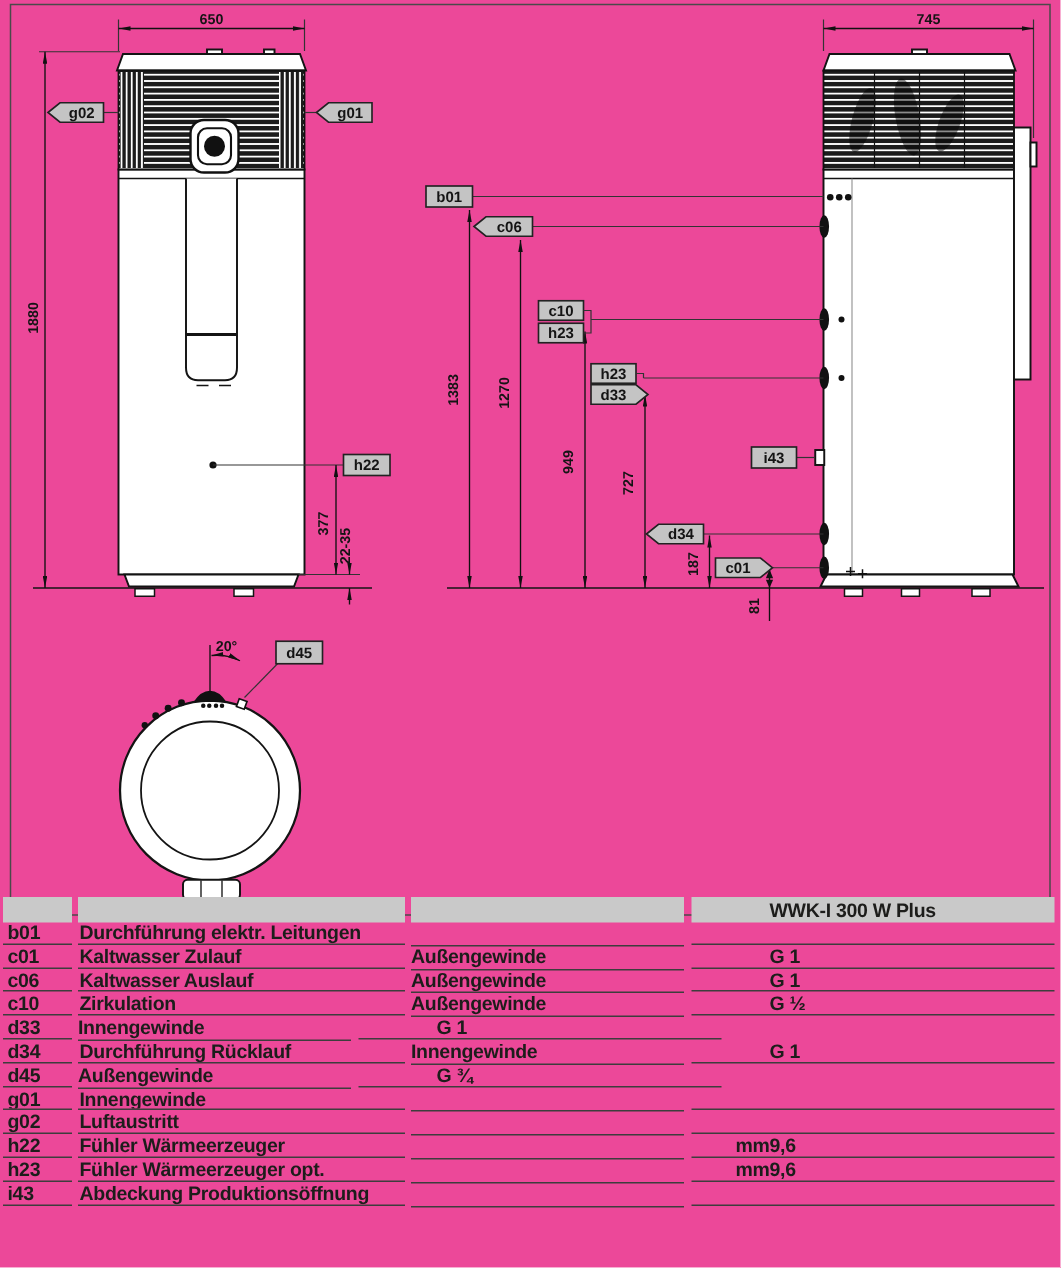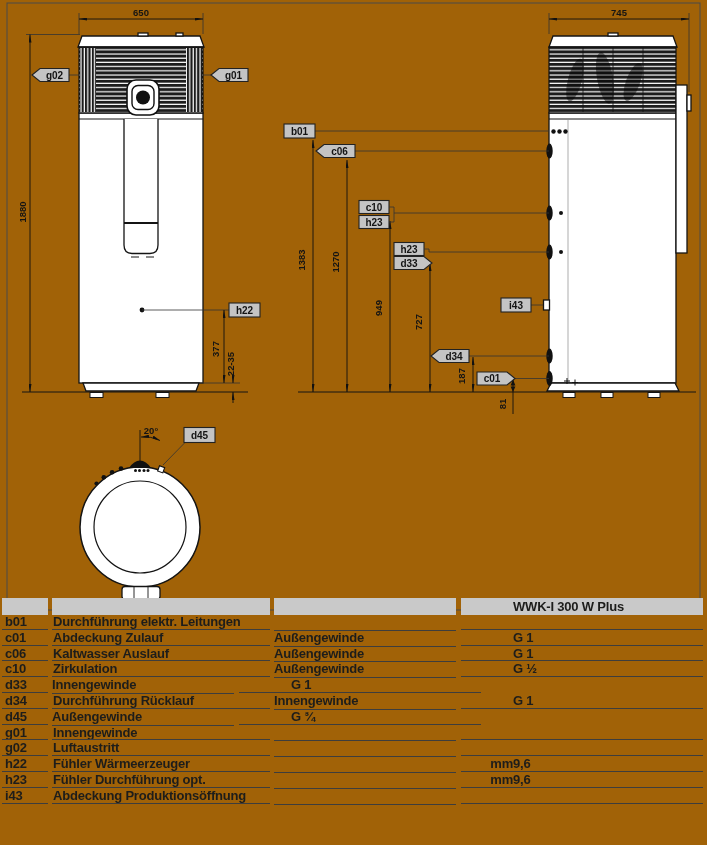--- a/index.html
+++ b/index.html
@@ -1,16 +1,16 @@
 <!DOCTYPE html>
 <html><head>
 <meta charset="utf-8">
 <style>
   html,body{margin:0;padding:0;background:#fff;}
-  #page{position:relative;width:707px;height:845px;background:#a16207;
+  #page{position:relative;width:707px;height:845px;background:#ec4899;
         font-family:"Liberation Sans",sans-serif;color:#1d1d1b;overflow:hidden;}
   svg text{font-family:"Liberation Sans",sans-serif;fill:#141414;}
   .dt{font-size:9.5px;font-weight:600;}
   .lbl{font-size:10px;font-weight:700;}
   .doc{font-size:5.8px;font-weight:700;letter-spacing:.2px;}
   .callout-box{fill:#c4c4c4;stroke:#222;stroke-width:1.1;}
   .ln{stroke:#141414;fill:none;}
   .ext{stroke:#333;stroke-width:.8;fill:none;}
   .dim{stroke:#111;stroke-width:.9;fill:none;}
   .body-ln{stroke:#141414;stroke-width:1.3;fill:#fff;}
@@ -254,21 +254,21 @@
   </div>
 
   <div class="trow">
     <div class="tc c1">b01</div>
     <div class="tc c2">Durchführung elektr. Leitungen</div>
     <div class="tc c3"></div>
     <div class="tc c4"><span class="unit"></span><span></span></div>
   </div>
   <div class="trow">
     <div class="tc c1">c01</div>
-    <div class="tc c2">Abdeckung Zulauf</div>
+    <div class="tc c2">Kaltwasser Zulauf</div>
     <div class="tc c3">Außengewinde</div>
     <div class="tc c4"><span class="unit"></span><span>G 1</span></div>
   </div>
   <div class="trow">
     <div class="tc c1">c06</div>
     <div class="tc c2">Kaltwasser Auslauf</div>
     <div class="tc c3">Außengewinde</div>
     <div class="tc c4"><span class="unit"></span><span>G 1</span></div>
   </div>
   <div class="trow">
@@ -306,21 +306,21 @@
     <div class="tc c4"><span class="unit"></span><span></span></div>
   </div>
   <div class="trow">
     <div class="tc c1">h22</div>
     <div class="tc c2">Fühler Wärmeerzeuger</div>
     <div class="tc c3"></div>
     <div class="tc c4"><span class="unit">mm</span><span>9,6</span></div>
   </div>
   <div class="trow">
     <div class="tc c1">h23</div>
-    <div class="tc c2">Fühler Durchführung opt.</div>
+    <div class="tc c2">Fühler Wärmeerzeuger opt.</div>
     <div class="tc c3"></div>
     <div class="tc c4"><span class="unit">mm</span><span>9,6</span></div>
   </div>
   <div class="trow">
     <div class="tc c1">i43</div>
     <div class="tc c2">Abdeckung Produktionsöffnung</div>
     <div class="tc c3"></div>
     <div class="tc c4"><span class="unit"></span><span></span></div>
   </div>
 </div>

